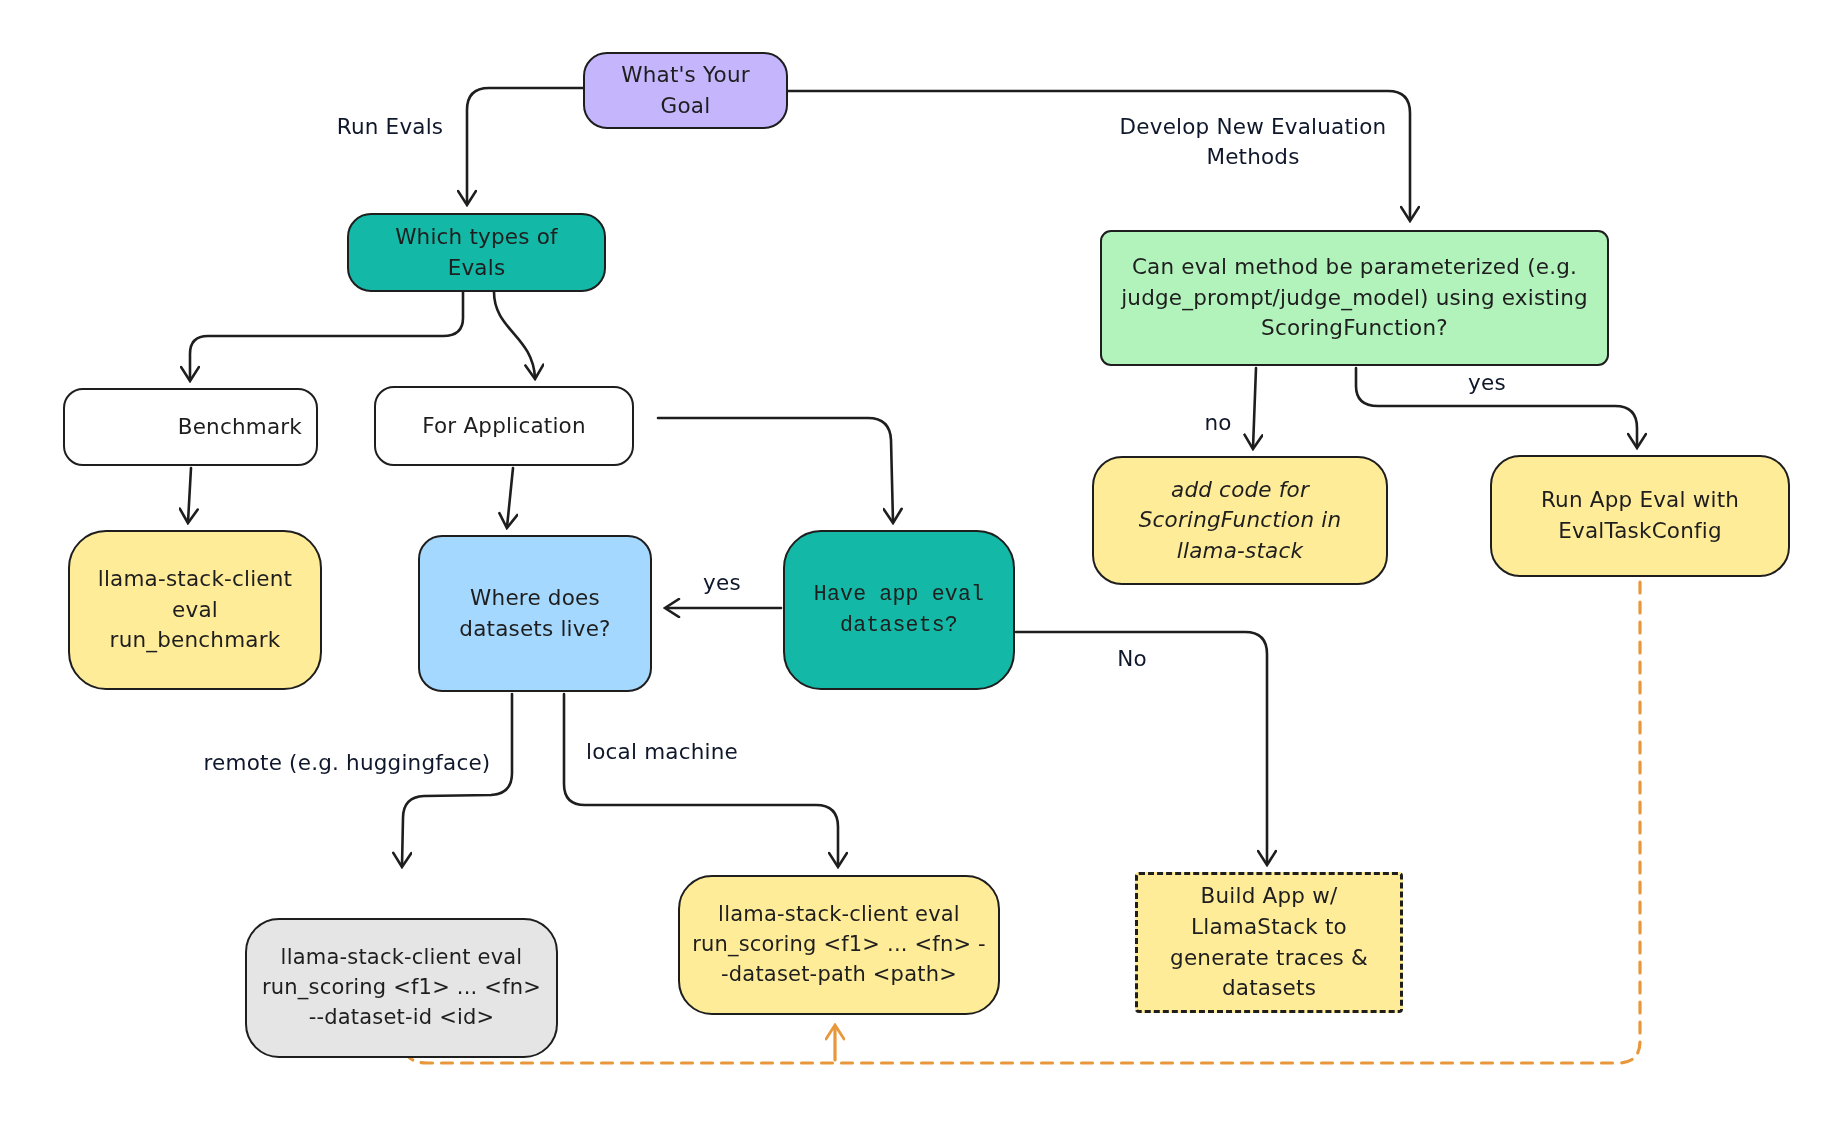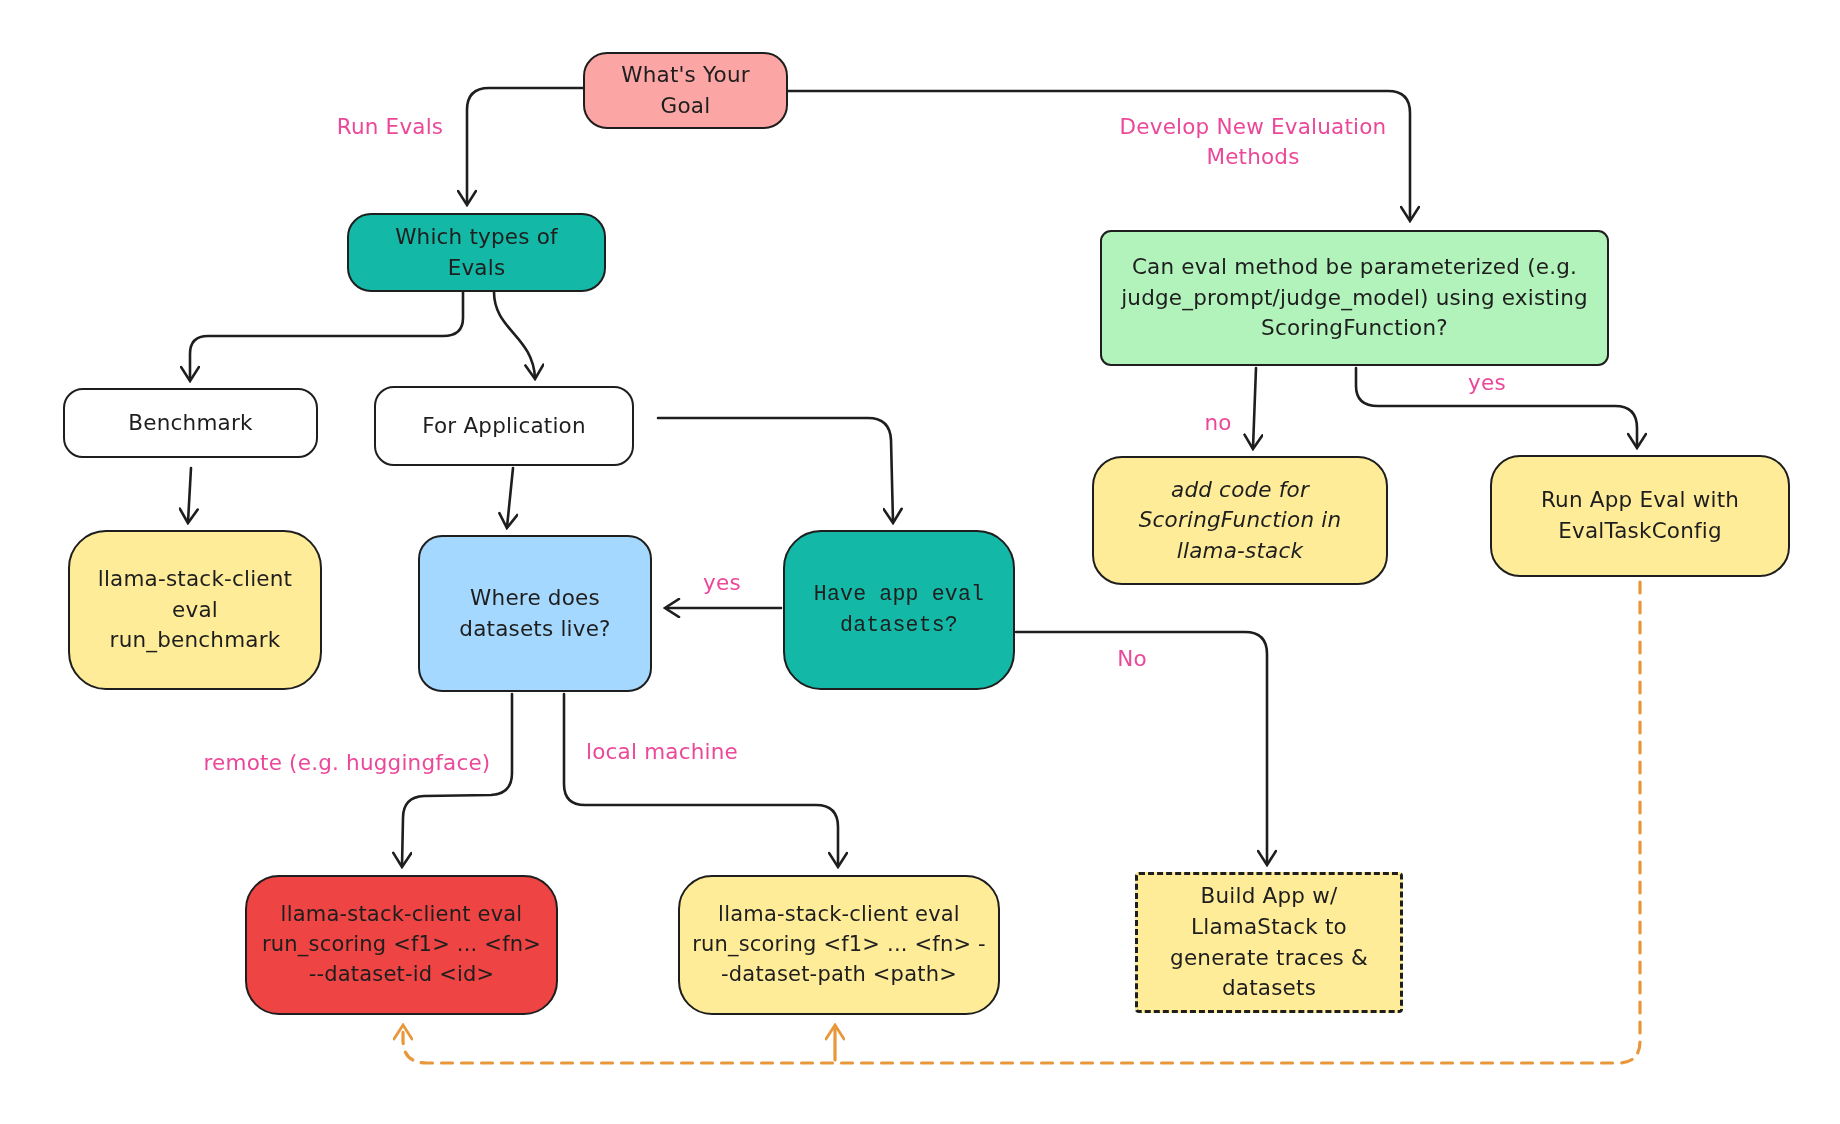--- a/index.html
+++ b/index.html
@@ -18,28 +18,28 @@
     border:2.6px solid #1e1e1e;
     display:flex;align-items:center;justify-content:center;
     text-align:center;
     font-size:21.5px;line-height:1.42;letter-spacing:.2px;
     padding:6px 14px;
     background:#fff;
   }
   .lbl{
     position:absolute;
     font-size:21.5px;line-height:1.4;letter-spacing:.2px;
-    text-align:center;color:#ec4899;
+    text-align:center;color:#0f172a;
     white-space:nowrap;
   }
   .lbl.wrap{white-space:normal;}
   
   #n-goal      {left:583px;top:52px;  width:205px;height:77px; border-radius:24px;}
   #n-which     {left:347px;top:213px; width:259px;height:79px; border-radius:24px;}
-  #n-benchmark {left:63px; top:388px; width:255px;height:70px; border-radius:20px;}
+  #n-benchmark {left:63px; top:388px; width:255px;height:78px; border-radius:20px;justify-content:flex-end;}
   #n-forapp    {left:374px;top:386px; width:260px;height:80px; border-radius:20px;}
   #n-runbench  {left:68px; top:530px; width:254px;height:160px;border-radius:38px;}
   #n-where     {left:418px;top:535px; width:234px;height:157px;border-radius:24px;}
   #n-have      {left:783px;top:530px; width:232px;height:160px;border-radius:38px;}
   #n-caneval   {left:1100px;top:230px;width:509px;height:136px;border-radius:11px;}
   #n-addcode   {left:1092px;top:456px;width:296px;height:129px;border-radius:30px;font-style:italic;}
   #n-runapp    {left:1490px;top:455px;width:300px;height:122px;border-radius:30px;}
   #n-cmdid     {left:245px;top:875px; width:313px;height:140px;border-radius:34px;font-size:21px;padding:6px 10px;}
   #n-cmdpath   {left:678px;top:875px; width:322px;height:140px;border-radius:34px;font-size:21px;padding:12px 10px;}
   #n-buildapp  {left:1135px;top:872px;width:268px;height:141px;border-radius:4px;border-style:dashed;border-width:3px;}
@@ -81,21 +81,21 @@
       <path d="M 1356 368 L 1356 386 Q 1356 406 1378 406 L 1615 406 Q 1637 406 1637 428 L 1637 447" marker-end="url(#arrowBlack)"></path>
       <path d="M 512 694 L 512 773 Q 512 794 491 795 L 424 796 Q 403 797 403 818 L 402 866" marker-end="url(#arrowBlack)"></path>
       <path d="M 564 694 L 564 784 Q 564 805 585 805 L 816 805 Q 838 805 838 827 L 838 866" marker-end="url(#arrowBlack)"></path>
     </g>
     <g fill="none" stroke="#e8973a" stroke-width="3.2" stroke-linecap="round">
       <path stroke-dasharray="11 9" d="M 1640 582 L 1640 1041 Q 1640 1063 1618 1063 L 427 1063 Q 403 1063 403 1040 L 403 1026" marker-end="url(#arrowOrange)"></path>
       <path d="M 835 1060 L 835 1026" marker-end="url(#arrowOrange)"></path>
     </g>
   </svg>
 
-  <div class="node" id="n-goal" style="background: #fca5a5;">
+  <div class="node" id="n-goal" style="background: #c4b5fd;">
     <span>What's Your Goal</span>
   </div>
 
   <div class="node" id="n-which" style="background: #14b8a6;">
     <span>Which types of Evals</span>
   </div>
 
   <div class="node" id="n-benchmark" style="background: rgb(255, 255, 255);">
     <span>Benchmark</span>
   </div>
@@ -121,21 +121,21 @@
   </div>
 
   <div class="node" id="n-addcode" style="background: rgb(255, 236, 153);">
     <span>add code for ScoringFunction in llama-stack</span>
   </div>
 
   <div class="node" id="n-runapp" style="background: rgb(255, 236, 153);">
     <span>Run App Eval with EvalTaskConfig</span>
   </div>
 
-  <div class="node" id="n-cmdid" style="background: #ef4444;">
+  <div class="node" id="n-cmdid" style="background: #e5e5e5; margin-top: 43px;">
     <span>llama-stack-client eval run_scoring &lt;f1&gt; ... &lt;fn&gt; --dataset-id &lt;id&gt;</span>
   </div>
 
   <div class="node" id="n-cmdpath" style="background: rgb(255, 236, 153);">
     <span>llama-stack-client eval run_scoring &lt;f1&gt; ... &lt;fn&gt; --dataset-path &lt;path&gt;</span>
   </div>
 
   <div class="node" id="n-buildapp" style="background: rgb(255, 236, 153);">
     <span>Build App w/ LlamaStack to generate traces &amp; datasets</span>
   </div>

